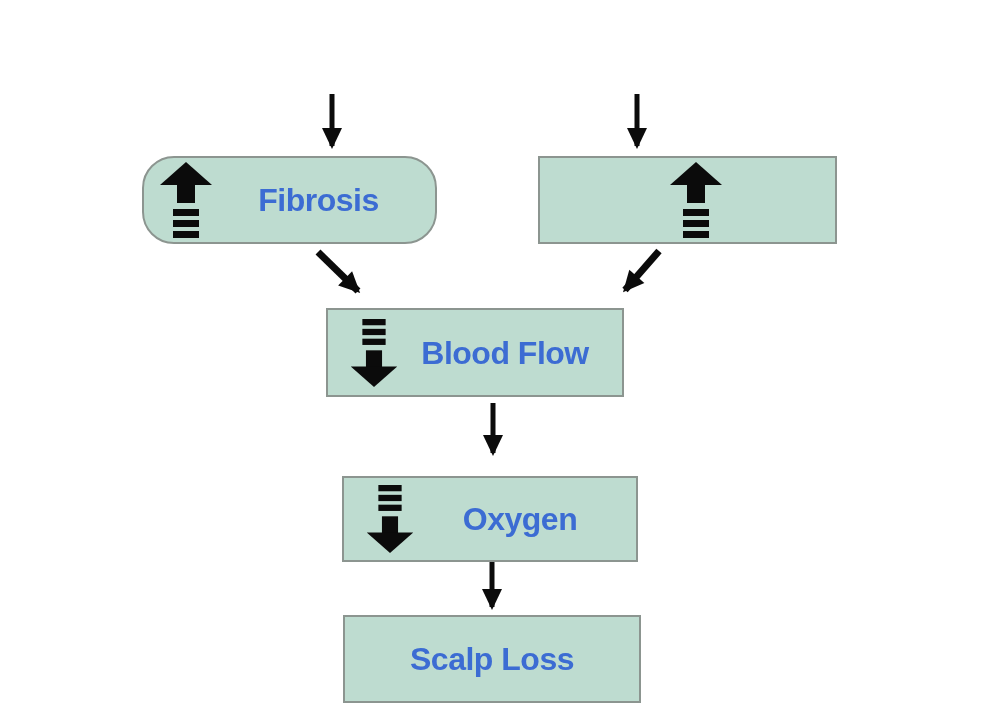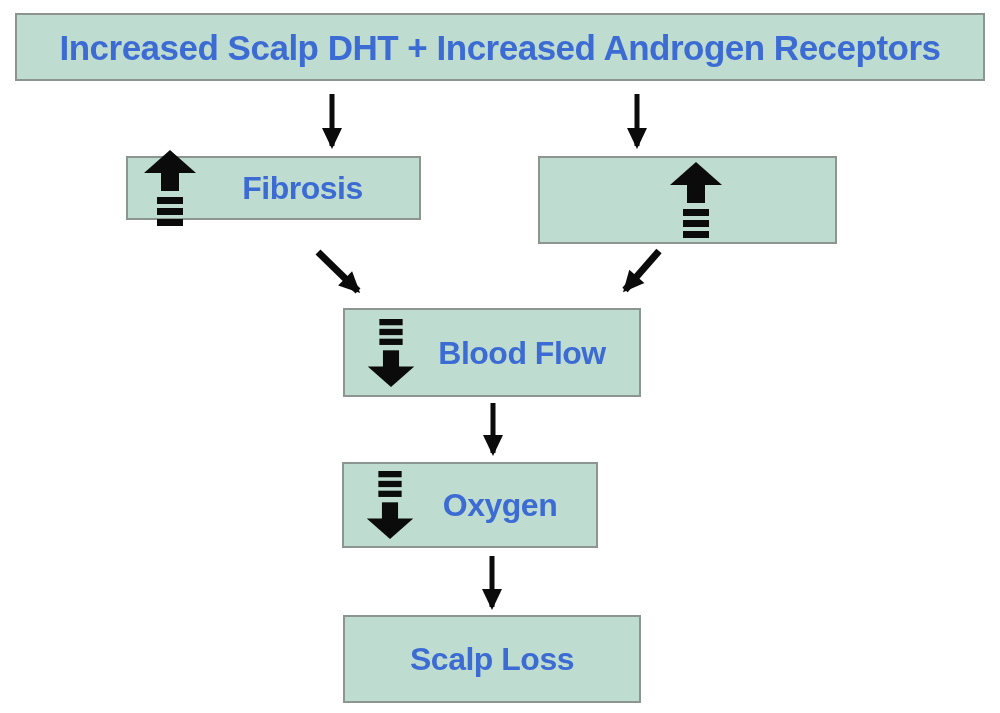--- a/index.html
+++ b/index.html
@@ -40,24 +40,24 @@
     line-height: 1;
   }
   .header-box {
     left: 15px;
     top: 13px;
     width: 970px;
     height: 68px;
   }
   .header-box .node-label { font-size: 35px; }
 
-  .box-fibrosis      { left: 126px; top: 156px; width: 295px; height: 64px; }
+  .box-fibrosis      { left: 142px; top: 156px; width: 295px; height: 88px; border-radius: 32px; }
   .box-calcification { left: 538px; top: 156px; width: 299px; height: 88px; }
-  .box-bloodflow     { left: 343px; top: 308px; width: 298px; height: 89px; }
-  .box-oxygen        { left: 342px; top: 462px; width: 256px; height: 86px; }
+  .box-bloodflow     { left: 326px; top: 308px; width: 298px; height: 89px; }
+  .box-oxygen        { left: 342px; top: 476px; width: 296px; height: 86px; }
   .box-hairloss      { left: 343px; top: 615px; width: 298px; height: 88px; }
 
   .iconbox {
     display: flex;
     align-items: center;
   }
   .trend-icon {
     flex: 0 0 auto;
     margin-left: 16px;
     display: block;
@@ -85,23 +85,20 @@
       </marker>
     </defs>
     <line x1="332" y1="94" x2="332" y2="146" stroke="#0b0b0b" stroke-width="5" marker-end="url(#ah)"></line>
     <line x1="637" y1="94" x2="637" y2="146" stroke="#0b0b0b" stroke-width="5" marker-end="url(#ah)"></line>
     <line x1="318" y1="252" x2="358" y2="291" stroke="#0b0b0b" stroke-width="7" marker-end="url(#ah)"></line>
     <line x1="659" y1="251" x2="625" y2="290" stroke="#0b0b0b" stroke-width="7" marker-end="url(#ah)"></line>
     <line x1="493" y1="403" x2="493" y2="453" stroke="#0b0b0b" stroke-width="5" marker-end="url(#ah)"></line>
     <line x1="492" y1="556" x2="492" y2="607" stroke="#0b0b0b" stroke-width="5" marker-end="url(#ah)"></line>
   </svg>
 
-  <div class="node header-box">
-    <span class="node-label">Increased Scalp DHT + Increased Androgen Receptors</span>
-  </div>
 
   <div class="node box-fibrosis iconbox">
     <svg class="trend-icon" width="52" height="76" viewBox="0 0 52 76" xmlns="http://www.w3.org/2000/svg">
       <g fill="#0b0b0b">
         <polygon points="26,0 52,23 0,23"></polygon>
         <rect x="17" y="22" width="18" height="19"></rect>
         <rect x="13" y="47" width="26" height="7"></rect>
         <rect x="13" y="58" width="26" height="7"></rect>
         <rect x="13" y="69" width="26" height="7"></rect>
       </g>

